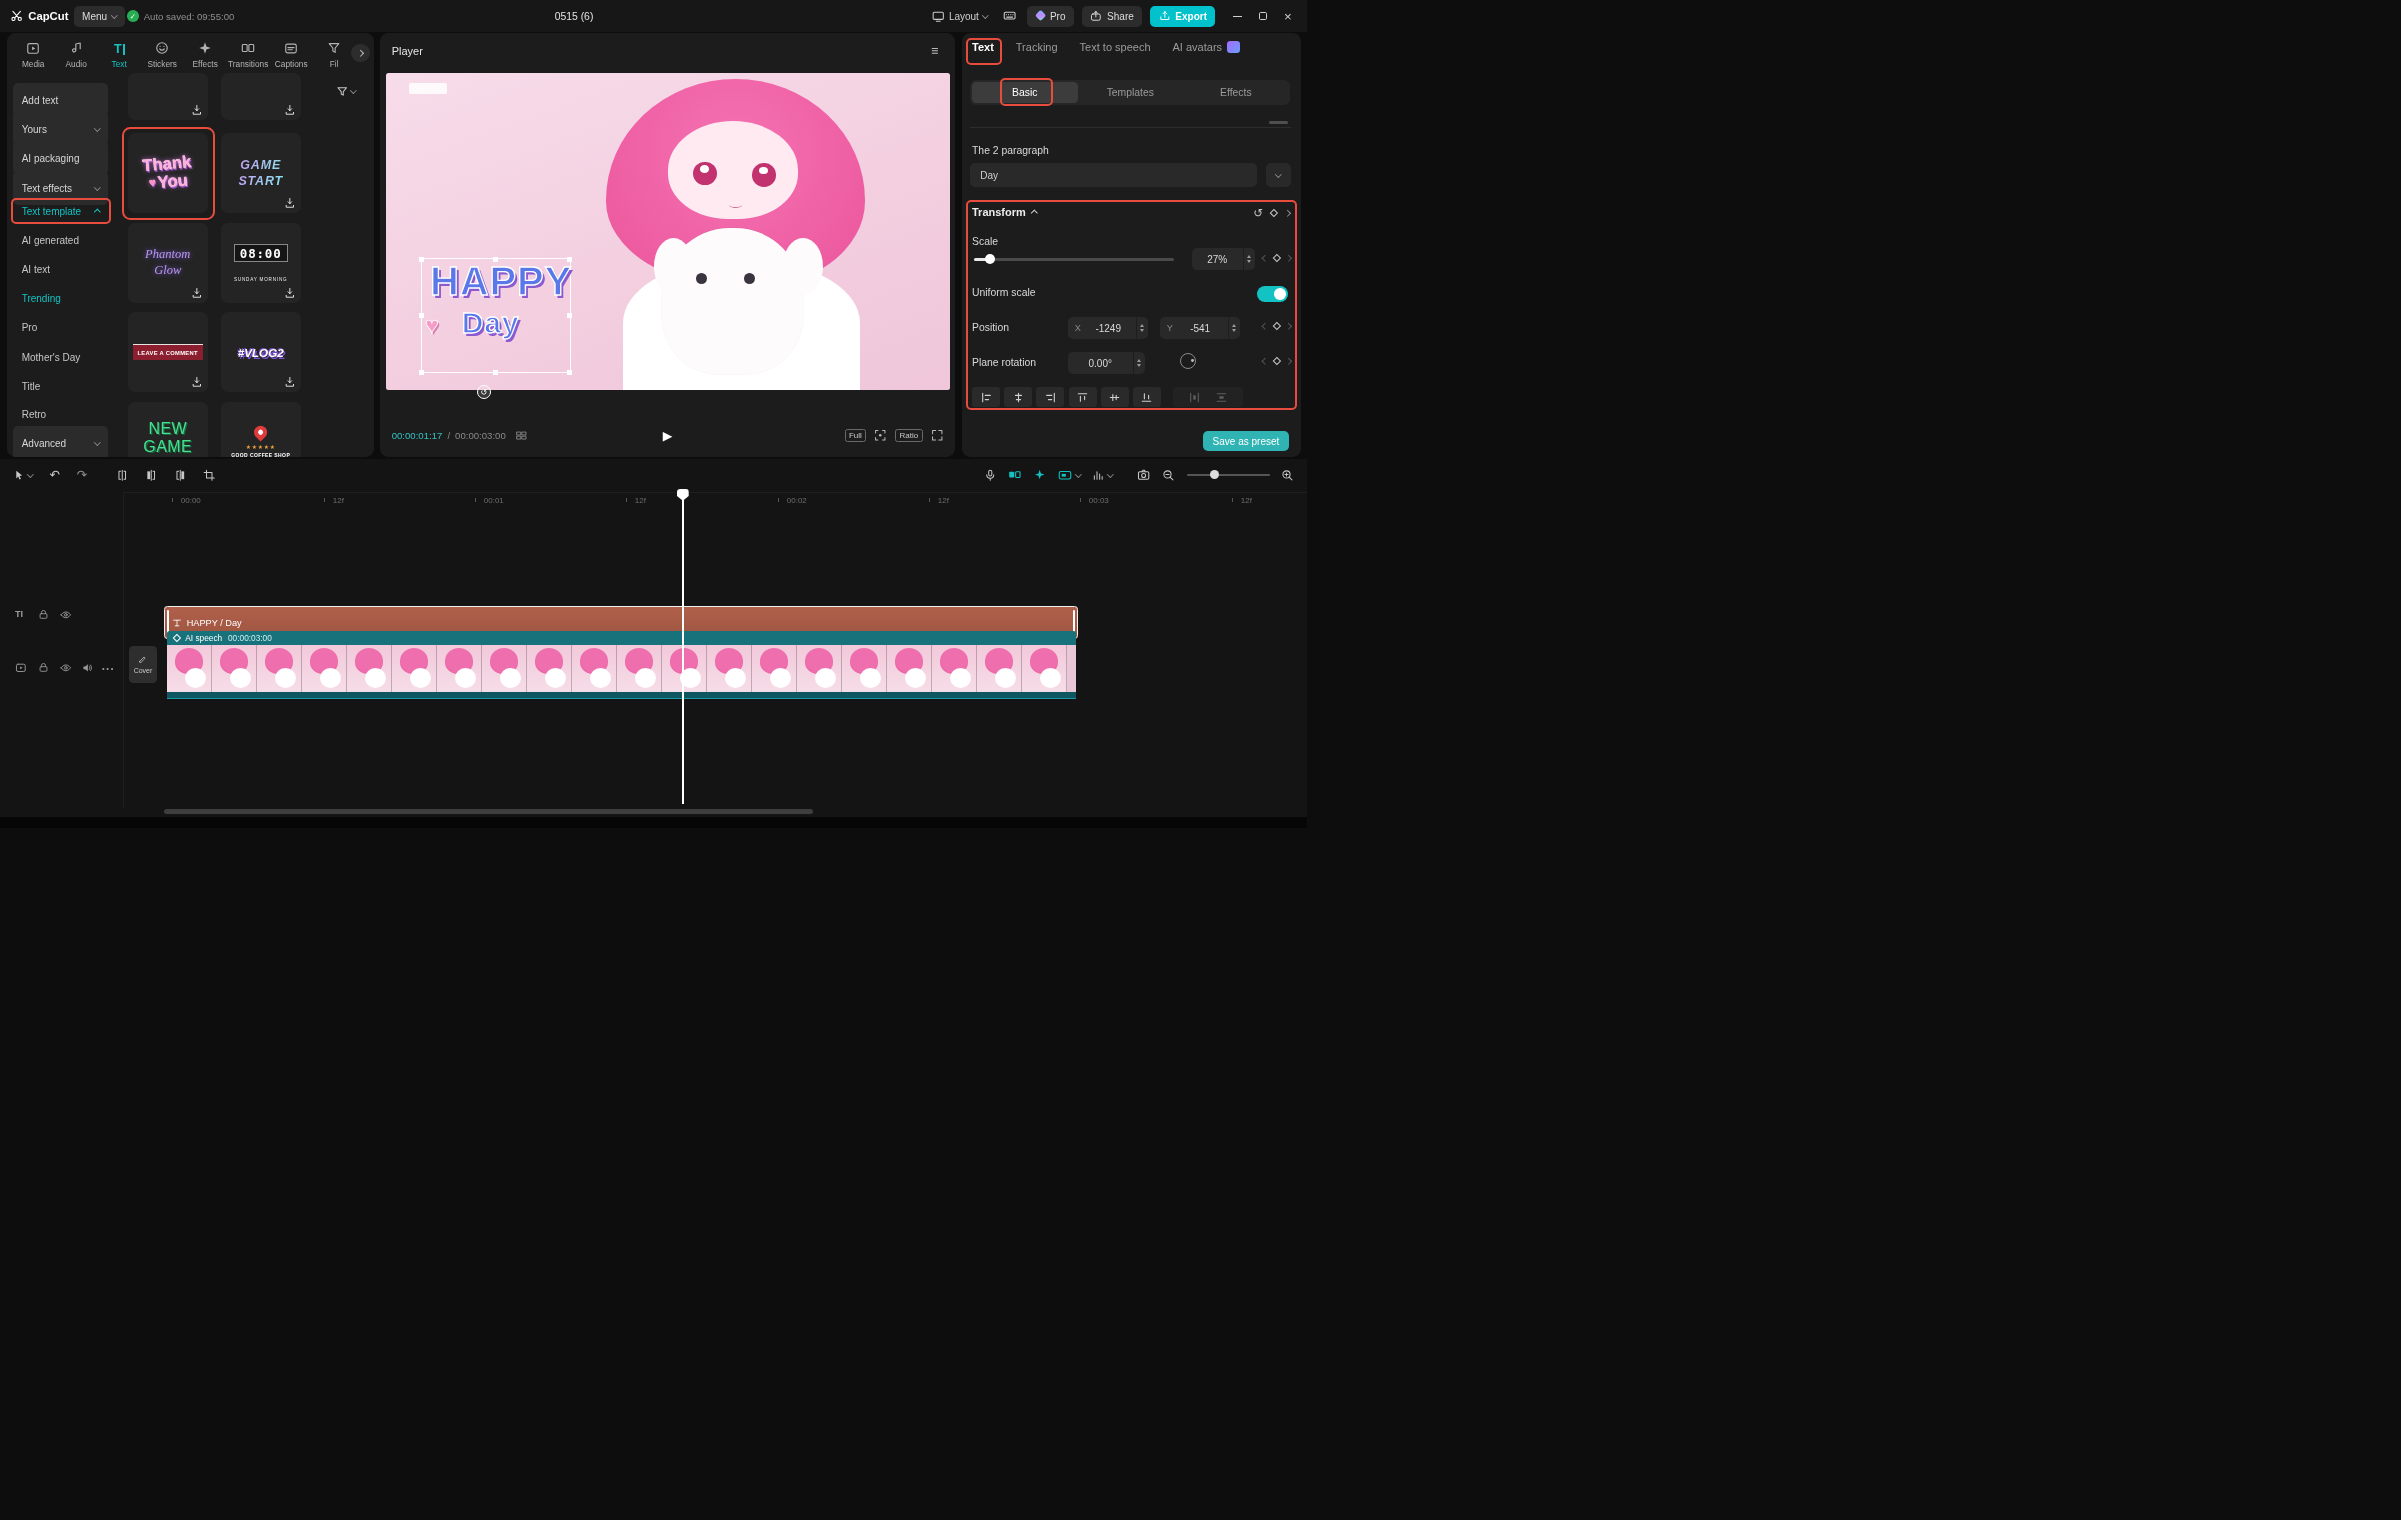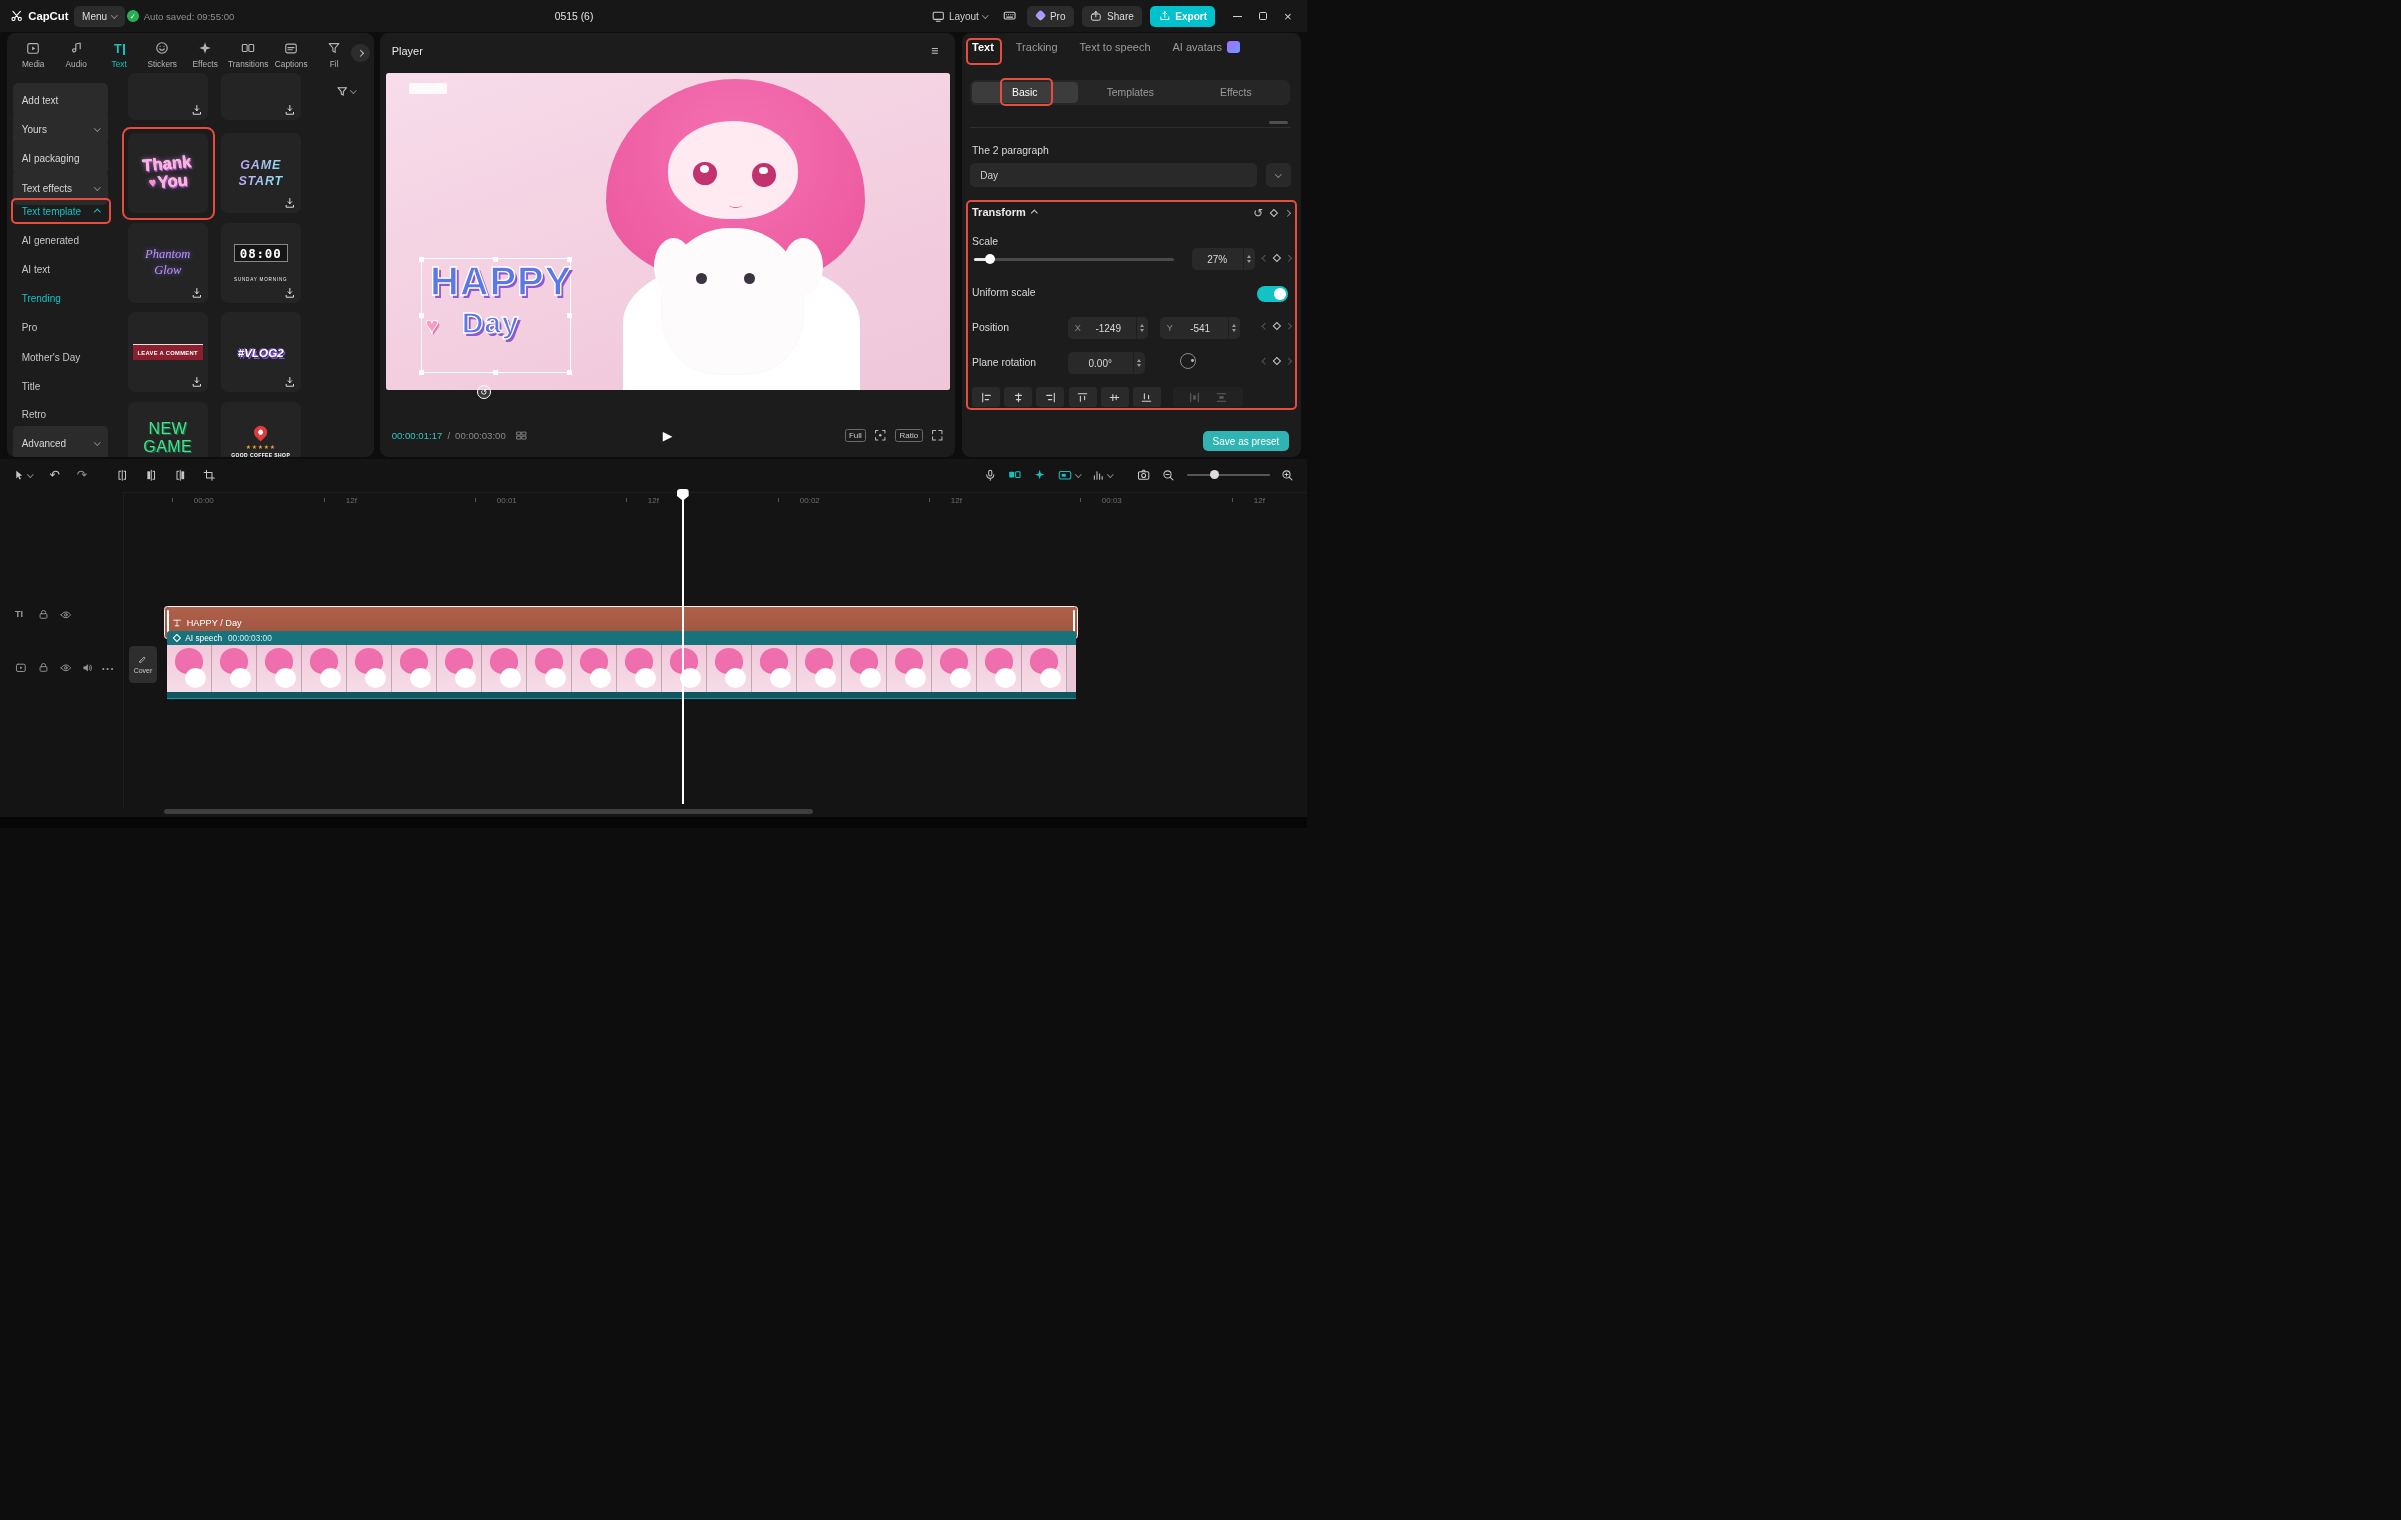--- a/index.html
+++ b/index.html
@@ -127,21 +127,21 @@
 .abtn{width:28px;height:20px;background:#2a2a2a;border-radius:3.3px;margin-right:4.2px;display:flex;align-items:center;justify-content:center;color:#cfcfcf}
 .agroup{margin-left:8.3px;width:70px;height:20px;background:#222;border-radius:3.3px;display:flex;align-items:center;justify-content:space-evenly;color:#5d5d5d}
 .savebtn{position:absolute;right:11.7px;top:398px;height:20px;background:#2fb3b3;color:#fff;border:none;border-radius:5px;font-size:10px;padding:0 10px;font-family:inherit}
 
 #timeline{position:absolute;left:0;top:459px;width:1307px;height:369px;background:#141414}
 .tl-toolbar{height:32px;display:flex;align-items:center;padding:0 13.3px;color:#c6c6c6}
 .tl-left{display:flex;align-items:center;gap:16.7px}
 .tl-right{margin-left:auto;display:flex;align-items:center;gap:11.7px}
 .glyph{font-size:12.5px;line-height:1}
 .tl-ruler{position:absolute;left:123px;right:0;top:33px;height:15px;border-top:0.8px solid #1e1e1e}
-.tick{position:absolute;top:2.5px;display:flex;align-items:center;gap:21px;color:#6e6e6e;font-size:8px}
+.tick{position:absolute;top:2.5px;display:flex;align-items:center;gap:8px;color:#6e6e6e;font-size:8px}
 .tick i{width:0.8px;height:4.2px;background:#565656}
 .tick b{font-weight:400}
 .vline{position:absolute;left:123px;top:33px;bottom:20px;width:0.8px;background:#1e1e1e}
 .tc{position:absolute;color:#9a9a9a}
 .text-clip{position:absolute;left:164px;top:147px;width:914px;height:33px;background:linear-gradient(180deg,#b0604a,#9e5542);border:0.8px solid #f0f0f0;border-radius:3.3px;display:flex;align-items:center;gap:5px;padding:0 6.7px;font-size:9.2px;color:#fff}
 .text-clip::before{content:"";position:absolute;left:1.7px;top:3.3px;bottom:3.3px;width:2.5px;border-radius:1.7px;background:#fff}
 .text-clip::after{content:"";position:absolute;right:1.7px;top:3.3px;bottom:3.3px;width:2.5px;border-radius:1.7px;background:#fff}
 .cover{position:absolute;left:129px;top:187px;width:28px;height:37px;background:#2e2e2e;border-radius:4.2px;display:flex;flex-direction:column;align-items:center;justify-content:center;gap:2.5px;color:#c9c9c9;font-size:7px}
 .vclip-head{position:absolute;left:167px;top:172px;width:909px;height:14px;background:#17727b;border-radius:2.5px 2.5px 0 0;display:flex;align-items:center;gap:5.8px;padding:0 6.7px;font-size:8.3px;color:#fff}
 .vdur{color:#cfeef0}

